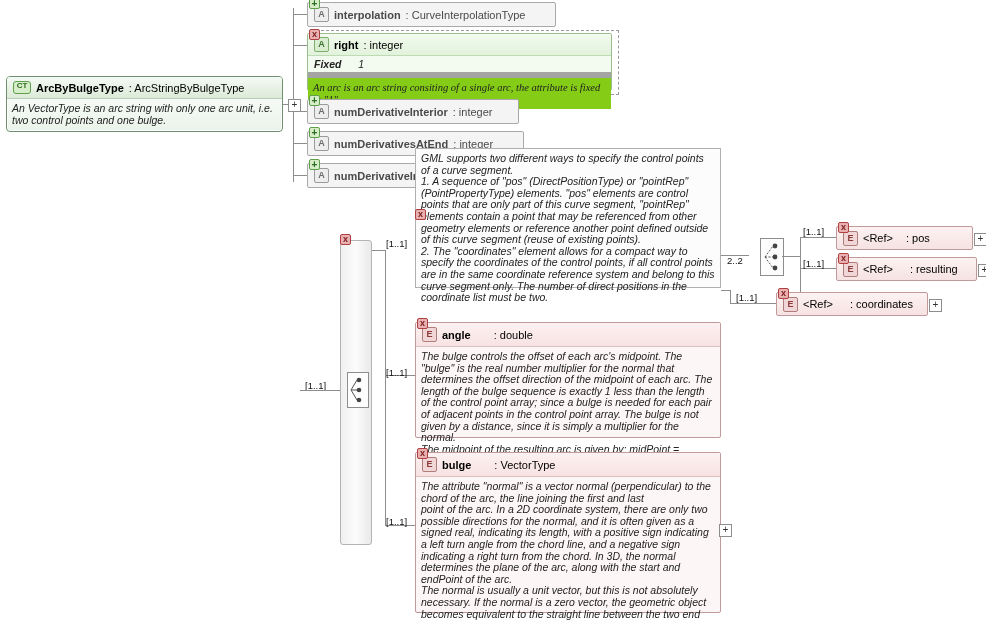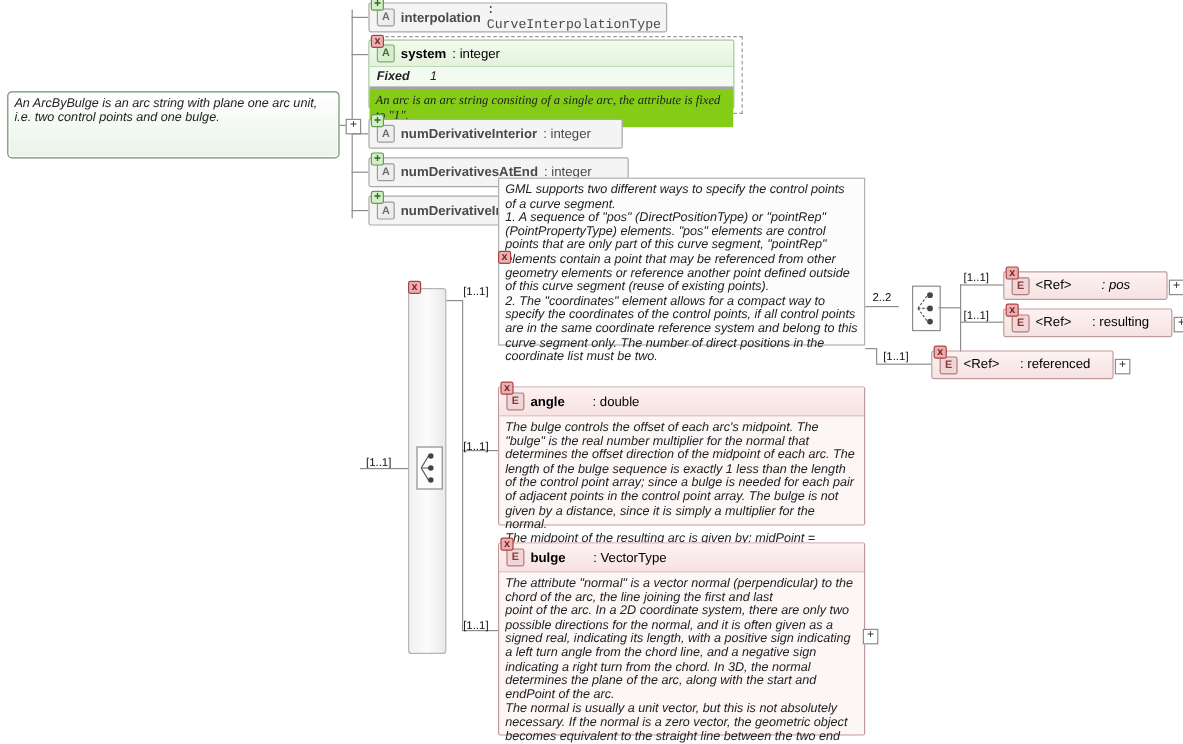--- a/index.html
+++ b/index.html
@@ -48,48 +48,55 @@
   .plus{position:absolute;width:11px;height:11px;border:1px solid #8d8d8d;background:#fff;
         font-size:10px;line-height:9px;text-align:center;color:#333;}
 </style>
 </head>
 <body>
 
 <div>
 
   <div class="box" style="left:6px;top:76px;width:277px;height:56px;border-color:#6f8f6f;border-radius:4px;
               background:linear-gradient(#ffffff,#eaf3ea);box-shadow:0 0 0 1px #fff inset;">
-    <div class="doc">An ArcByBulge is an arc string with plane one arc unit, i.e. two control points and one bulge.</div>
+    <div class="hdr" style="height:22px;background:linear-gradient(#f4faf4,#dcead8);border-bottom:1px solid #b9cdb4;border-radius:3px 3px 0 0;">
+      <span class="mk green" style="width:18px;height:13px;border-radius:3px;">
+        <span class="gl" style="font-size:8px;line-height:12px;">CT</span>
+      </span>
+      <span class="nm">ArcByBulgeType</span>
+      <span class="ty">: ArcStringByBulgeType</span>
+    </div>
+    <div class="doc">An VectorType is an arc string with only one arc unit, i.e. two control points and one bulge.</div>
   </div>
 
   <div class="ln lnh" style="left:283px;top:104px;width:10px;"></div>
   <div class="ln lnv" style="left:293px;top:8px;height:174px;"></div>
   <div class="plus" style="left:288px;top:99px;"><span>+</span></div>
 
   <div class="ln lnh" style="left:293px;top:14px;width:14px;"></div>
   <div class="box" style="left:307px;top:2px;width:249px;height:25px;border-color:#a9a9a9;background:#f4f4f4;border-radius:2px;">
     <div class="hdr" style="height:23px;">
       <span class="abadge">A</span>
       <span class="nm" style="color:#4a4a4a;">interpolation</span>
-      <span class="ty" style="color:#4a4a4a;font-family:Liberation Mono, monospace;">: CurveInterpolationType</span>
+      <span class="ty" style="color:#4a4a4a;">: CurveInterpolationType</span>
     </div>
   </div>
   <span class="mk green" style="left:309px;top:-2px;position:absolute;">
     <span class="gl">+</span>
   </span>
 
   <div class="dashed" style="left:311px;top:30px;width:308px;height:65px;"></div>
   <div class="ln lnh" style="left:293px;top:45px;width:14px;"></div>
   <div class="box" style="left:307px;top:33px;width:305px;height:58px;border-color:#9bbd8e;background:#eef8ea;border-radius:2px;">
     <div class="hdr" style="height:22px;background:linear-gradient(#f2fbee,#e2f2dc);border-bottom:1px solid #bedcb4;">
       <span class="abadge" style="background:#d9eed0;border-color:#7fae6c;color:#3f7030;">A</span>
-      <span class="nm">system</span>
+      <span class="nm">right</span>
       <span class="ty">: integer</span>
     </div>
-    <div class="fixedrow" style="border-bottom:3px solid #a3a3a3;background:#f3faf0;">
+    <div class="fixedrow" style="border-bottom:6px solid #a3a3a3;background:#f3faf0;">
       <b>Fixed</b>
       <span style="margin-left:14px;">1</span>
     </div>
     <div class="doc" style="background:#84cc16;font-family:Liberation Serif, serif;">An arc is an arc string consiting of a single arc, the attribute is fixed to "1".</div>
   </div>
   <span class="mk red" style="left:309px;top:29px;position:absolute;">
     <span class="gl" style="font-size:9px;">x</span>
   </span>
 
   <div class="ln lnh" style="left:293px;top:111px;width:14px;"></div>
@@ -160,21 +167,21 @@
   <div class="box" style="left:415px;top:148px;width:306px;height:140px;border-color:#b0b0b0;background:#fcfcfc;">
     <div class="doc" style="white-space:pre-line;">GML supports two different ways to specify the control points of a curve segment.
 1. A sequence of "pos" (DirectPositionType) or "pointRep" (PointPropertyType) elements. "pos" elements are control points that are only part of this curve segment, "pointRep" elements contain a point that may be referenced from other geometry elements or reference another point defined outside of this curve segment (reuse of existing points).
 2. The "coordinates" element allows for a compact way to specify the coordinates of the control points, if all control points are in the same coordinate reference system and belong to this curve segment only. The number of direct positions in the coordinate list must be two.</div>
   </div>
   <span class="mk red" style="left:415px;top:209px;position:absolute;">
     <span class="gl" style="font-size:9px;">x</span>
   </span>
 
   <div class="ln lnh" style="left:721px;top:255px;width:28px;"></div>
-  <span class="card" style="left:727px;top:243px;">2..2</span>
+  <span class="card" style="left:727px;top:255px;">2..2</span>
   <div class="comp" style="left:760px;top:238px;width:22px;height:36px;">
     <svg width="22" height="36" viewBox="0 0 22 36">
       <line x1="4" y1="18" x2="12" y2="7" stroke="#555" stroke-width="1" stroke-dasharray="2,1.5"></line>
       <line x1="4" y1="18" x2="12" y2="18" stroke="#555" stroke-width="1" stroke-dasharray="2,1.5"></line>
       <line x1="4" y1="18" x2="12" y2="29" stroke="#555" stroke-width="1" stroke-dasharray="2,1.5"></line>
       <circle cx="14" cy="7" r="2.4" fill="#444"></circle>
       <circle cx="14" cy="18" r="2.4" fill="#444"></circle>
       <circle cx="14" cy="29" r="2.4" fill="#444"></circle>
     </svg>
   </div>
@@ -190,21 +197,21 @@
 
   <span class="card" style="left:803px;top:226px;">[1..1]</span>
   <span class="card" style="left:803px;top:258px;">[1..1]</span>
   <span class="card" style="left:736px;top:292px;">[1..1]</span>
 
   <div class="box" style="left:836px;top:226px;width:137px;height:24px;border-color:#c09a9a;
               background:linear-gradient(#fdf2f2,#f6e2e2);border-radius:2px;">
     <div class="hdr" style="height:22px;">
       <span class="ebadge">E</span>
       <span class="nm" style="font-weight:normal;">&lt;Ref&gt;</span>
-      <span class="ty" style="margin-left:20px;font-style:italic;">: pos</span>
+      <span class="ty" style="margin-left:8px;">: pos</span>
     </div>
   </div>
   <span class="mk red" style="left:838px;top:222px;position:absolute;">
     <span class="gl" style="font-size:9px;">x</span>
   </span>
   <div class="plus" style="left:974px;top:233px;"><span>+</span></div>
 
   <div class="box" style="left:836px;top:257px;width:141px;height:24px;border-color:#c09a9a;
               background:linear-gradient(#fdf2f2,#f6e2e2);border-radius:2px;">
     <div class="hdr" style="height:22px;">
@@ -216,21 +223,21 @@
   <span class="mk red" style="left:838px;top:253px;position:absolute;">
     <span class="gl" style="font-size:9px;">x</span>
   </span>
   <div class="plus" style="left:978px;top:264px;"><span>+</span></div>
 
   <div class="box" style="left:776px;top:292px;width:152px;height:24px;border-color:#c09a9a;
               background:linear-gradient(#fdf2f2,#f6e2e2);border-radius:2px;">
     <div class="hdr" style="height:22px;">
       <span class="ebadge">E</span>
       <span class="nm" style="font-weight:normal;">&lt;Ref&gt;</span>
-      <span class="ty" style="margin-left:12px;">: referenced</span>
+      <span class="ty" style="margin-left:12px;">: coordinates</span>
     </div>
   </div>
   <span class="mk red" style="left:778px;top:288px;position:absolute;">
     <span class="gl" style="font-size:9px;">x</span>
   </span>
   <div class="plus" style="left:929px;top:299px;"><span>+</span></div>
 
   <div class="box" style="left:415px;top:322px;width:306px;height:116px;border-color:#c09a9a;background:#fdf6f6;border-radius:2px;">
     <div class="hdr" style="height:24px;background:linear-gradient(#fdf1f1,#f7e2e2);border-bottom:1px solid #dcc0c0;">
       <span class="ebadge">E</span>

